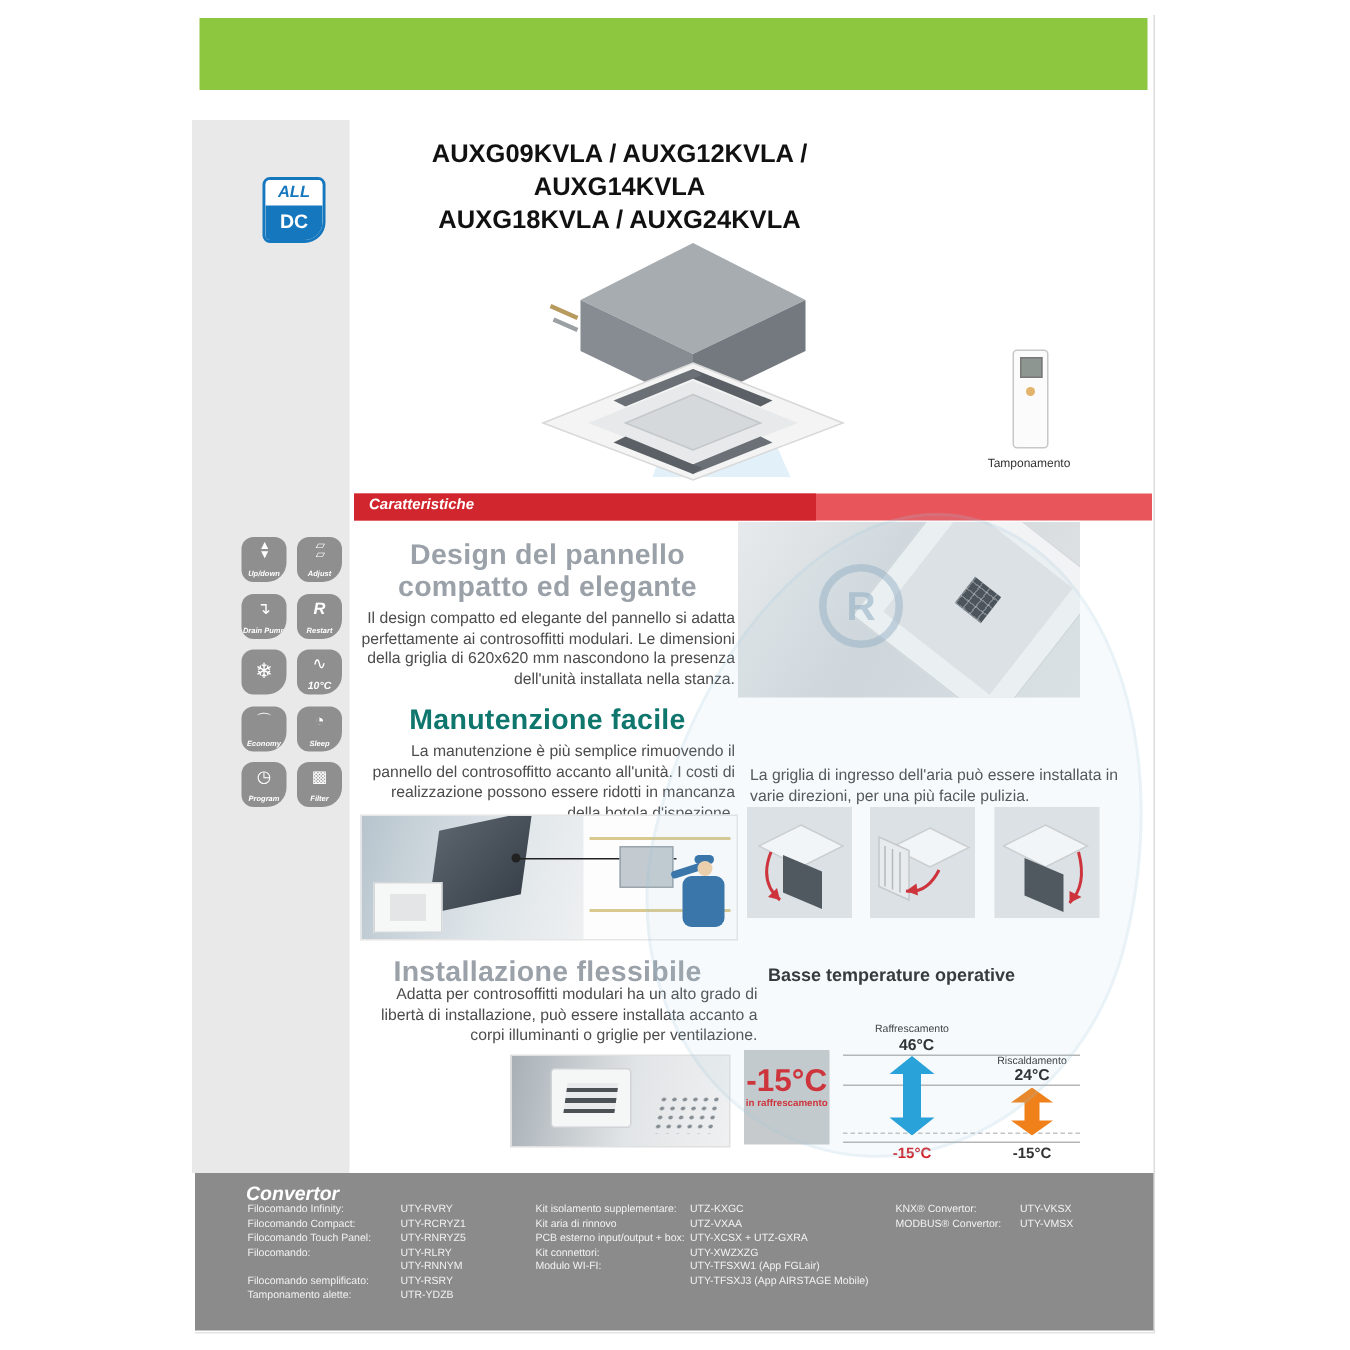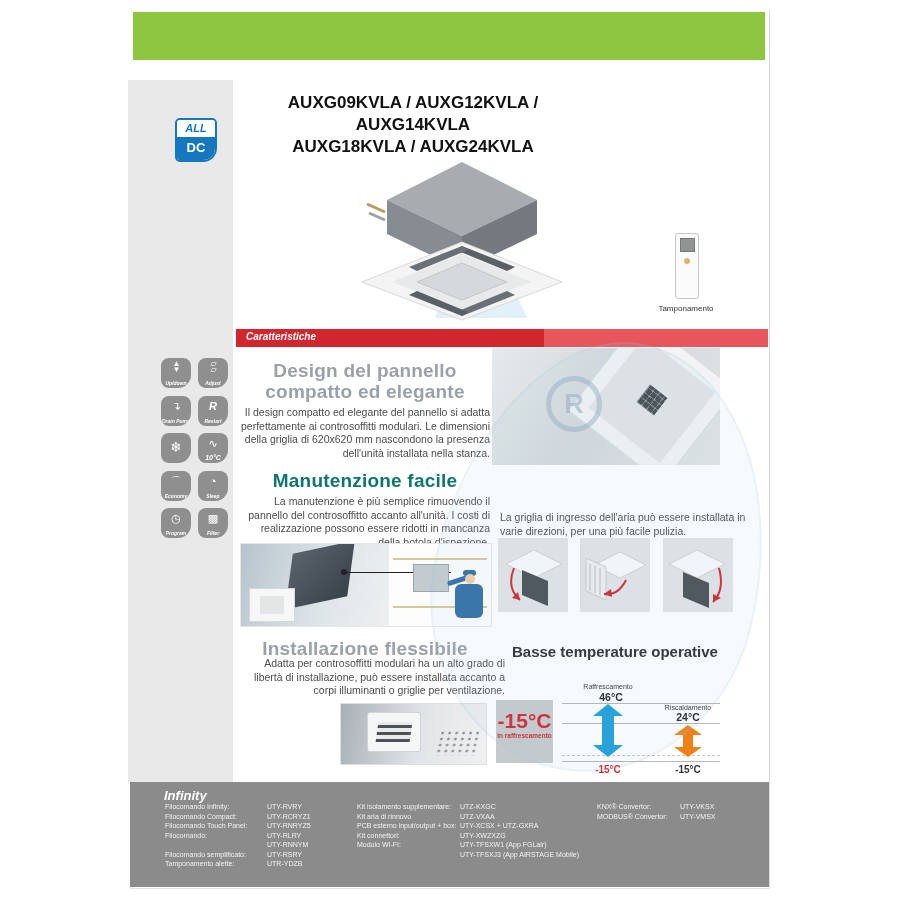--- a/index.html
+++ b/index.html
@@ -78,21 +78,21 @@
   .thumb{width:70px;height:74px;background:#e2e5e7;overflow:hidden;}
   .thumb svg{display:block;}
 
   
   .inst-img{left:340px;top:703px;width:145px;height:60px;background:linear-gradient(100deg,#a8b0b6 0%,#e2e5e7 55%,#eff0f1 100%);overflow:hidden;border:1px solid #e0e0e0;}
   .inst-cassette{position:absolute;left:26px;top:8px;width:52px;height:38px;background:#f5f6f6;border:1px solid #cfd3d5;border-radius:3px;}
   .inst-slats{position:absolute;left:9px;top:9px;width:34px;height:20px;background:repeating-linear-gradient(0deg,#4c5156 0 3px,#e9eaeb 3px 7px);transform:skewX(-8deg);}
   .inst-grille{position:absolute;left:96px;top:26px;width:40px;height:26px;background-image:radial-gradient(#868e94 1.3px,transparent 1.5px);background-size:7px 6px;transform:skewX(-12deg);}
 
   
-  .chart-title{font-size:15px;font-weight:bold;color:#2b2b2b;padding-left:16px;}
+  .chart-title{font-size:12px;font-weight:bold;color:#2b2b2b;padding-left:16px;}
   .callout-box{left:496px;top:700px;width:57px;height:63px;background:#c7cacc;text-align:center;}
   .callout-val{margin-top:10px;font-size:21px;font-weight:bold;color:#d2232a;line-height:22px;}
   .callout-cap{font-size:6.5px;font-weight:bold;color:#d2232a;}
   .gline{left:562px;width:158px;height:1px;background:#b5b5b5;}
   .gline.dashed{background:none;border-top:1px dashed #c4c4c4;}
   .ser-name{font-size:7px;color:#333;text-align:center;}
   .ser-max{font-size:10.5px;font-weight:bold;color:#222;text-align:center;}
   .ser-min{font-size:10px;font-weight:bold;text-align:center;}
   .min-red{color:#d2232a;} .min-dark{color:#333;}
 
@@ -299,21 +299,21 @@
   <div class="abs ser-min min-red" style="left:565px;top:764px;width:86px;">-15°C</div>
 
   <div class="abs ser-name" style="left:645px;top:704px;width:86px;">Riscaldamento</div>
   <div class="abs ser-max" style="left:645px;top:711px;width:86px;">24°C</div>
   <svg class="abs" style="left:674px;top:725px;" width="28" height="32" viewBox="0 0 28 32">
     <polygon points="14,0 28,10 19,10 19,22 28,22 14,32 0,22 9,22 9,10 0,10" fill="#f08019"></polygon>
   </svg>
   <div class="abs ser-min min-dark" style="left:645px;top:764px;width:86px;">-15°C</div>
 
   <div class="abs footer"></div>
-  <div class="abs acc-head">Infinity</div>
+  <div class="abs acc-head">Convertor</div>
 
   <div class="acc-col col1" style="left:165px;top:802px;">
     <div class="acc-row">
         <span class="acc-label">Filocomando Infinity:</span>
         <span class="acc-value">UTY-RVRY</span>
       </div>
     <div class="acc-row">
         <span class="acc-label">Filocomando Compact:</span>
         <span class="acc-value">UTY-RCRYZ1</span>
       </div>

